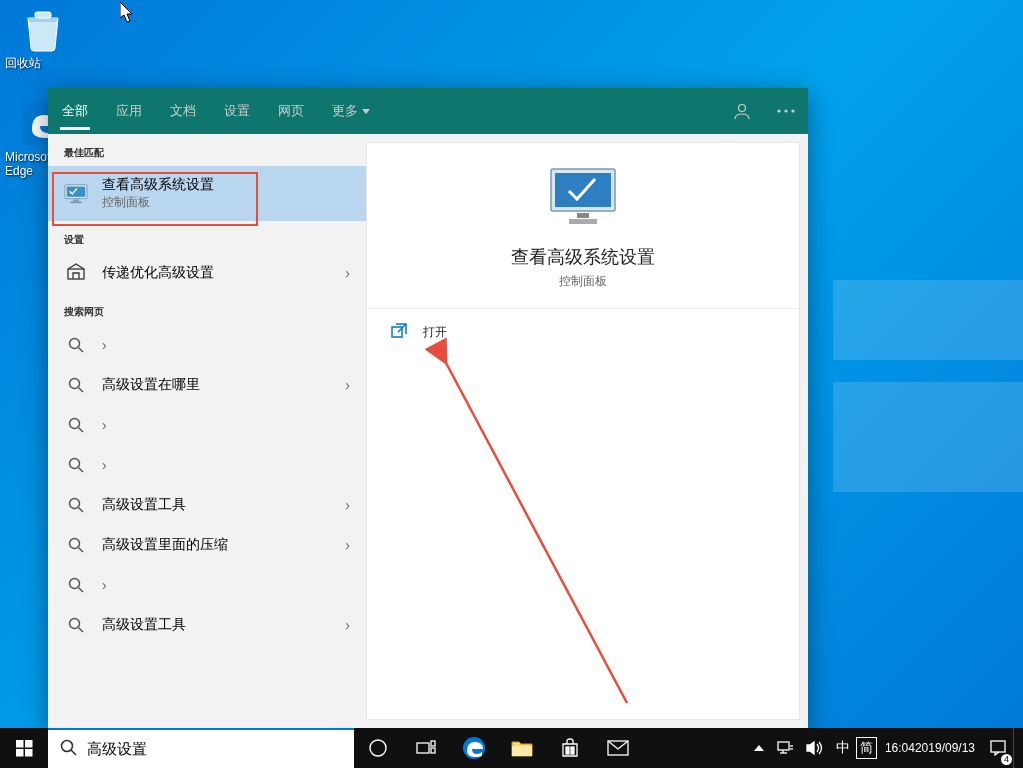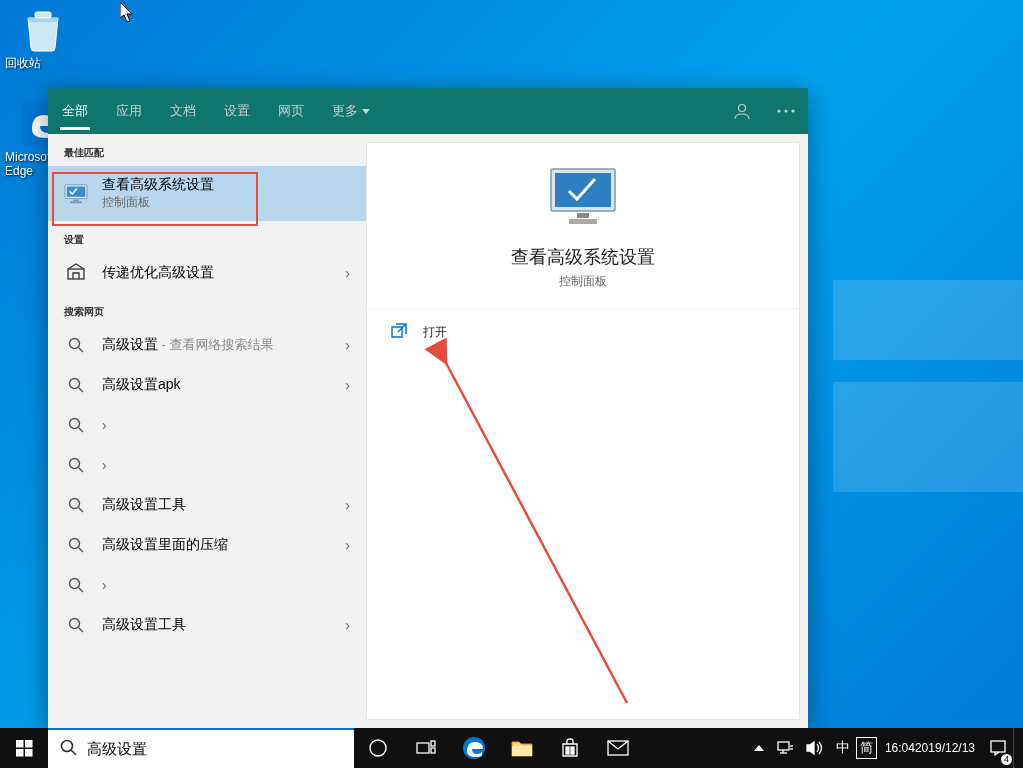--- a/index.html
+++ b/index.html
@@ -151,31 +151,30 @@
 
       <div class="section-label">搜索网页</div>
 
       <div class="result-item">
         <div class="ricon">
             <svg width="16" height="16" viewBox="0 0 16 16" stroke="#555" fill="none" stroke-width="1.5">
               <circle cx="6.5" cy="6.5" r="5"></circle>
               <line x1="10.5" y1="10.5" x2="15" y2="15"></line>
             </svg>
           </div>
-        <div class="rtext"><span>高级设置</span><span class="hint"> - 查看网络搜索结果</span></div>
-        <div class="chev">›</div>
-      </div>
-      <div class="result-item">
-        <div class="ricon">
-            <svg width="16" height="16" viewBox="0 0 16 16" stroke="#555" fill="none" stroke-width="1.5">
-              <circle cx="6.5" cy="6.5" r="5"></circle>
-              <line x1="10.5" y1="10.5" x2="15" y2="15"></line>
-            </svg>
-          </div>
-        <div class="rtext">高级设置apk</div>
+        <div class="chev">›</div>
+      </div>
+      <div class="result-item">
+        <div class="ricon">
+            <svg width="16" height="16" viewBox="0 0 16 16" stroke="#555" fill="none" stroke-width="1.5">
+              <circle cx="6.5" cy="6.5" r="5"></circle>
+              <line x1="10.5" y1="10.5" x2="15" y2="15"></line>
+            </svg>
+          </div>
+        <div class="rtext">高级设置在哪里</div>
         <div class="chev">›</div>
       </div>
       <div class="result-item">
         <div class="ricon">
             <svg width="16" height="16" viewBox="0 0 16 16" stroke="#555" fill="none" stroke-width="1.5">
               <circle cx="6.5" cy="6.5" r="5"></circle>
               <line x1="10.5" y1="10.5" x2="15" y2="15"></line>
             </svg>
           </div>
         <div class="chev">›</div>
@@ -349,21 +348,21 @@
           <path d="M11 4 Q14 8 11 12"></path>
           <path d="M13 2 Q18 8 13 14"></path>
         </svg>
     </div>
     <div class="tray-item" style="font-size:14px;">中</div>
     <div class="tray-item" style="font-size:13px; border:1px solid #fff; padding:1px 3px; height:auto;">
         <span>简</span>
       </div>
     <div class="tray-item tray-clock">
       <div>16:04</div>
-      <div>2019/12/13</div>
+      <div>2019/09/13</div>
     </div>
     <div class="tray-item" style="position:relative;">
       <svg width="18" height="18" viewBox="0 0 18 18" stroke="#fff" fill="none" stroke-width="1.3">
           <rect x="2" y="2" width="14" height="11"></rect>
           <path d="M6 13 L6 16 L10 13"></path>
         </svg>
       <span style="position:absolute; bottom:3px; right:1px; background:#fff; color:#000; font-size:9px; border-radius:7px; padding:0 3px; line-height:11px;">4</span>
     </div>
     <div class="show-desktop"></div>
   </div>

